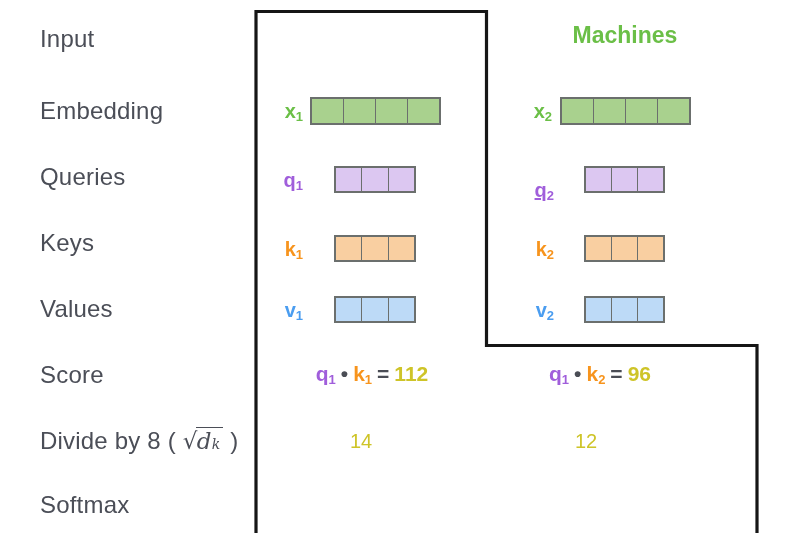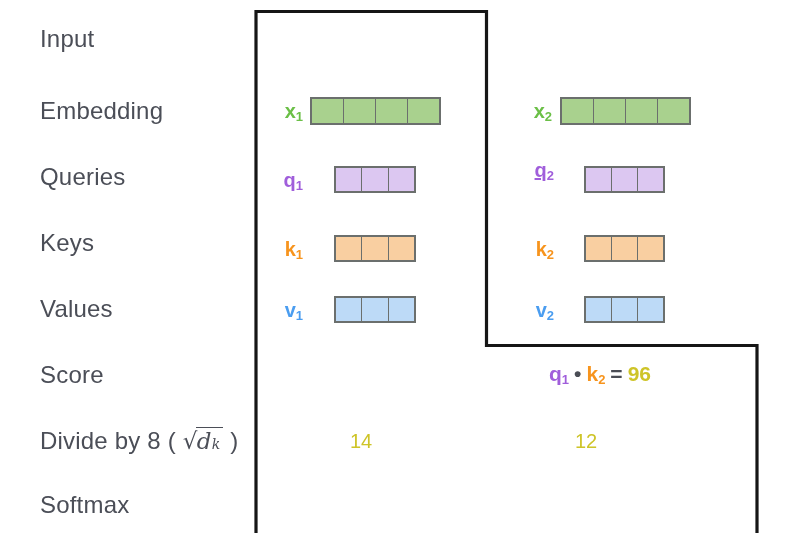--- a/index.html
+++ b/index.html
@@ -90,21 +90,21 @@
   .fill-green  { background: var(--color-green_fill,  #a9d18e); }
   .fill-purple { background: var(--color-purple_fill, #dcc7f1); }
   .fill-orange { background: var(--color-orange_fill, #f9cfa1); }
   .fill-blue   { background: var(--color-blue_fill,   #bddaf7); }
   
   .lx1 { left: 261px; top: 97px; }  .bx1 { left: 310px; top: 97px;  width: 131px; height: 28px; }
   .lq1 { left: 261px; top: 166px; } .bq1 { left: 334px; top: 166px; width: 82px;  height: 27px; }
   .lk1 { left: 261px; top: 235px; } .bk1 { left: 334px; top: 235px; width: 82px;  height: 27px; }
   .lv1 { left: 261px; top: 296px; } .bv1 { left: 334px; top: 296px; width: 82px;  height: 27px; }
   .lx2 { left: 510px; top: 97px; }  .bx2 { left: 560px; top: 97px;  width: 131px; height: 28px; }
-  .lq2 { left: 512px; top: 156px; text-decoration: underline; } .bq2 { left: 584px; top: 166px; width: 81px;  height: 27px; }
+  .lq2 { left: 512px; top: 176px; text-decoration: underline; } .bq2 { left: 584px; top: 166px; width: 81px;  height: 27px; }
   .lk2 { left: 512px; top: 235px; } .bk2 { left: 584px; top: 235px; width: 81px;  height: 27px; }
   .lv2 { left: 512px; top: 296px; } .bv2 { left: 584px; top: 296px; width: 81px;  height: 27px; }
   
   .score-expr {
     position: absolute;
     top: 362px;
     width: 200px;
     text-align: center;
     font-size: 21px;
     font-weight: bold;
@@ -136,20 +136,21 @@
 
   <div class="row-label rl-input">Input</div>
   <div class="row-label rl-embed">Embedding</div>
   <div class="row-label rl-queries">Queries</div>
   <div class="row-label rl-keys">Keys</div>
   <div class="row-label rl-values">Values</div>
   <div class="row-label rl-score">Score</div>
   <div class="row-label rl-divide"><span>Divide by 8 ( </span><span class="sqrt-wrap"><span class="radical">√</span><span class="radicand"><span>d</span><span class="sub-s">k</span></span></span><span> )</span></div>
   <div class="row-label rl-softmax">Softmax</div>
 
+  <div class="col-header ch-2">Machines</div>
 
   <div class="vec-label c-green lx1"><span>x</span><span class="sub">1</span></div>
   <div class="vec-box fill-green bx1">
       <div class="cell"></div>
       <div class="cell"></div>
       <div class="cell"></div>
       <div class="cell"></div>
     </div>
 
   <div class="vec-label c-purple lq1"><span>q</span><span class="sub">1</span></div>
@@ -195,20 +196,23 @@
       <div class="cell"></div>
     </div>
 
   <div class="vec-label c-blue lv2"><span>v</span><span class="sub">2</span></div>
   <div class="vec-box fill-blue bv2">
       <div class="cell"></div>
       <div class="cell"></div>
       <div class="cell"></div>
     </div>
 
+  <div class="score-expr se-1">
+    <span class="c-purple"><span>q</span><span class="sub">1</span></span><span class="c-dark op">•</span><span class="c-orange"><span>k</span><span class="sub">1</span></span><span class="c-dark op">=</span><span class="c-yellow">112</span>
+  </div>
   <div class="score-expr se-2">
     <span class="c-purple"><span>q</span><span class="sub">1</span></span><span class="c-dark op">•</span><span class="c-orange"><span>k</span><span class="sub">2</span></span><span class="c-dark op">=</span><span class="c-yellow">96</span>
   </div>
 
   <div class="result-num c-yellow rn-div-1">14</div>
   <div class="result-num c-yellow rn-div-2">12</div>
 
 
 </div>
 

